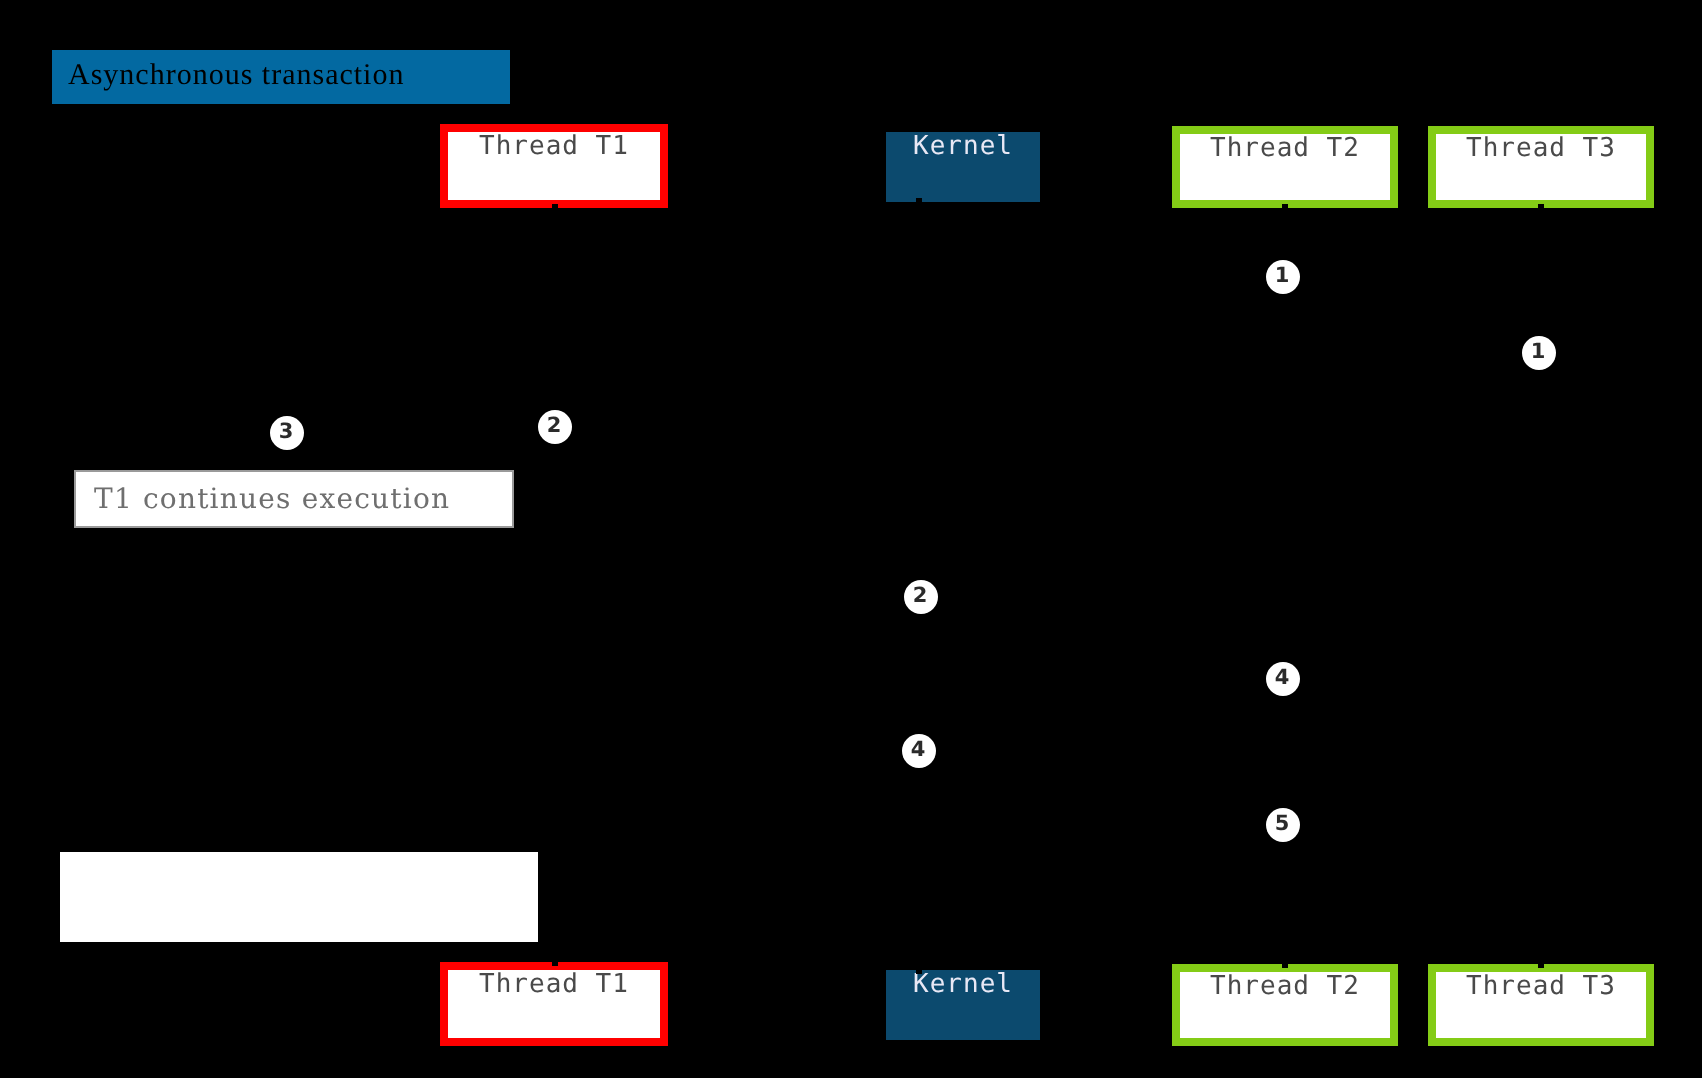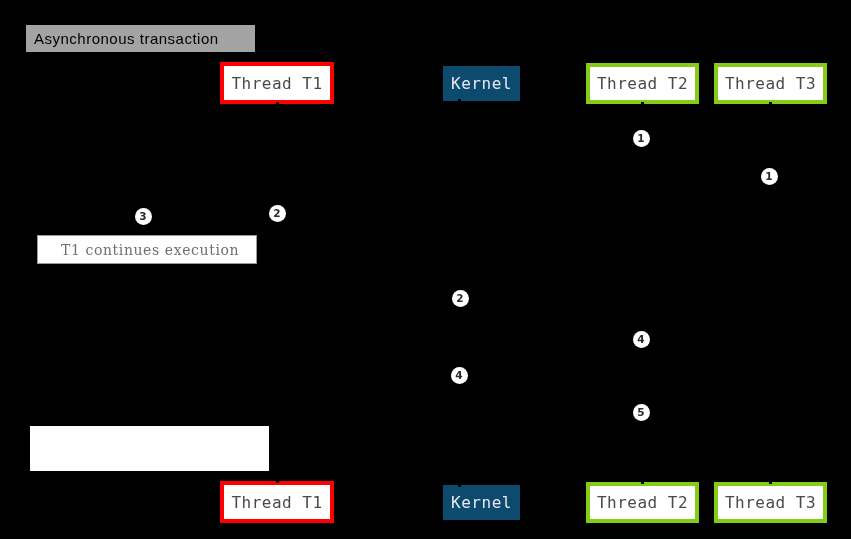--- a/index.html
+++ b/index.html
@@ -13,41 +13,40 @@
     width: 851px;
     height: 539px;
     background: #000000;
     overflow: hidden;
     font-family: "DejaVu Sans Mono", "Liberation Mono", monospace;
   }
 
   
   .title-box {
     position: absolute;
-    background: #a3a3a3;
+    background: #0369a1;
     color: #000000;
-    font-family: Liberation Sans, sans-serif;
+    font-family: Liberation Serif, serif;
     font-size: 15px;
     line-height: 1;
     letter-spacing: 0.5px;
     padding: 6px 20px 7px 8px;
     white-space: nowrap;
     box-sizing: border-box;
   }
 
   
   .participant {
     position: absolute;
     box-sizing: border-box;
     display: flex;
-    align-items: center;
     justify-content: center;
     background: #ffffff;
     font-family: "DejaVu Sans Mono", "Liberation Mono", monospace;
-    font-size: 16px;
+    font-size: 13px;
     letter-spacing: 0.5px;
     white-space: nowrap;
   }
   .participant.red {
     border: 4px solid #ff0000;
     color: #4a4a4a;
   }
   .participant.blue-outline {
     border: 4px solid #84cc16;
     color: #4a4a4a;
@@ -72,21 +71,21 @@
     position: absolute;
     box-sizing: border-box;
     background: #ffffff;
     border: 1px solid #9a9a9a;
     color: #6f6f6f;
     font-family: "DejaVu Serif", "Liberation Serif", serif;
     font-size: 14px;
     letter-spacing: 0.6px;
     display: flex;
     align-items: center;
-    padding-left: 23px;
+    padding-left: 9px;
     white-space: nowrap;
   }
   .blank-box {
     position: absolute;
     box-sizing: border-box;
     background: #ffffff;
     border: none;
   }
 
   

